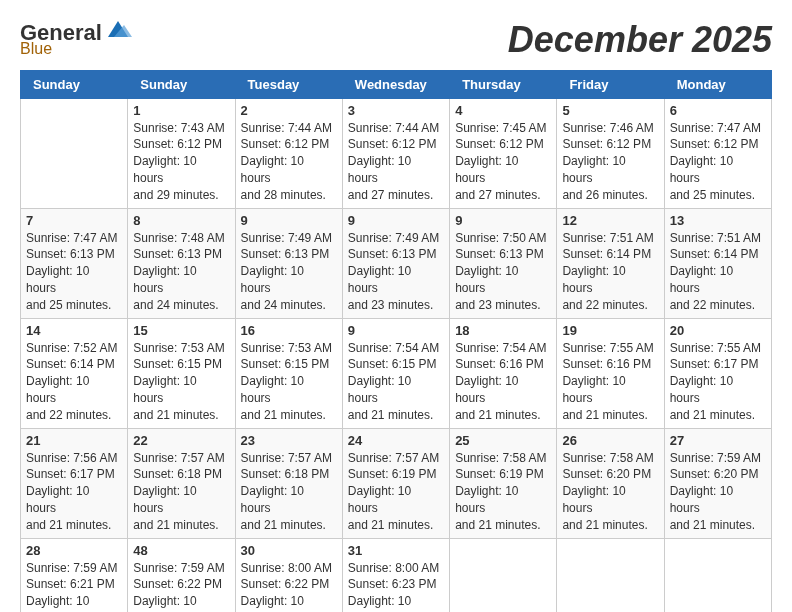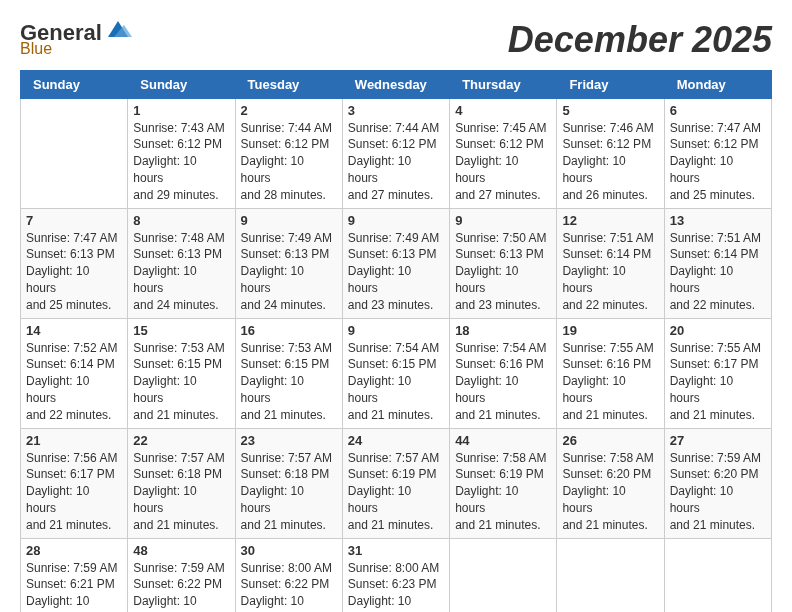--- a/index.html
+++ b/index.html
@@ -201,21 +201,21 @@
         </td>
         <td>
           <span class="day-num">23</span>
           <div class="cell-text">Sunrise: 7:57 AM<br>Sunset: 6:18 PM<br>Daylight: 10 hours<br>and 21 minutes.</div>
         </td>
         <td>
           <span class="day-num">24</span>
           <div class="cell-text">Sunrise: 7:57 AM<br>Sunset: 6:19 PM<br>Daylight: 10 hours<br>and 21 minutes.</div>
         </td>
         <td>
-          <span class="day-num">44</span>
+          <span class="day-num">25</span>
           <div class="cell-text">Sunrise: 7:58 AM<br>Sunset: 6:19 PM<br>Daylight: 10 hours<br>and 21 minutes.</div>
         </td>
         <td>
           <span class="day-num">26</span>
           <div class="cell-text">Sunrise: 7:58 AM<br>Sunset: 6:20 PM<br>Daylight: 10 hours<br>and 21 minutes.</div>
         </td>
         <td>
           <span class="day-num">27</span>
           <div class="cell-text">Sunrise: 7:59 AM<br>Sunset: 6:20 PM<br>Daylight: 10 hours<br>and 21 minutes.</div>
         </td>

